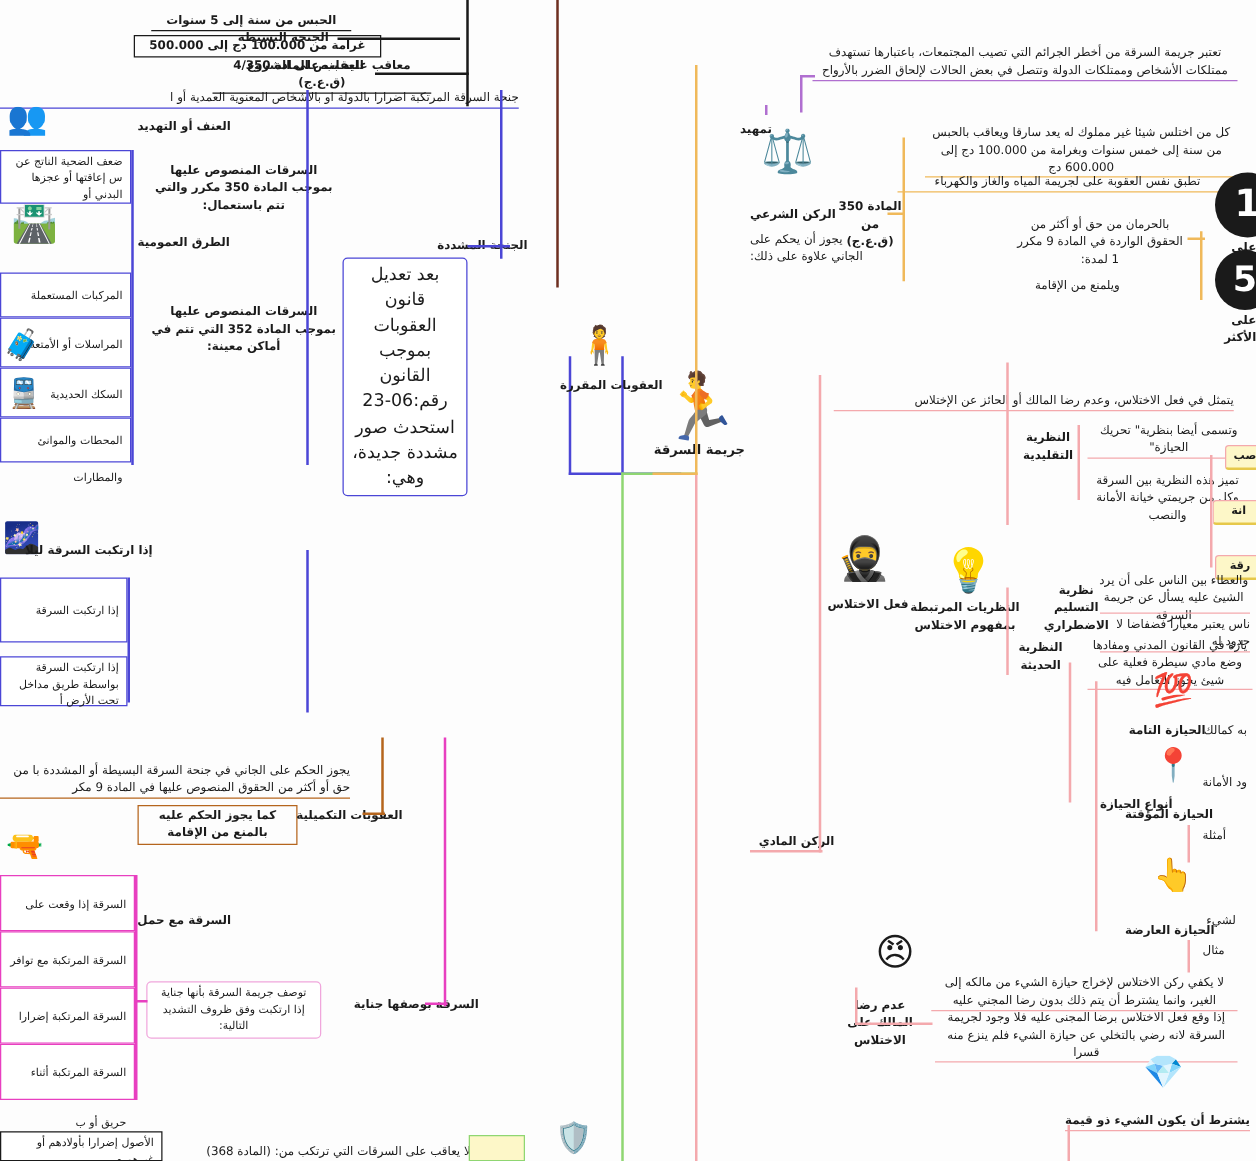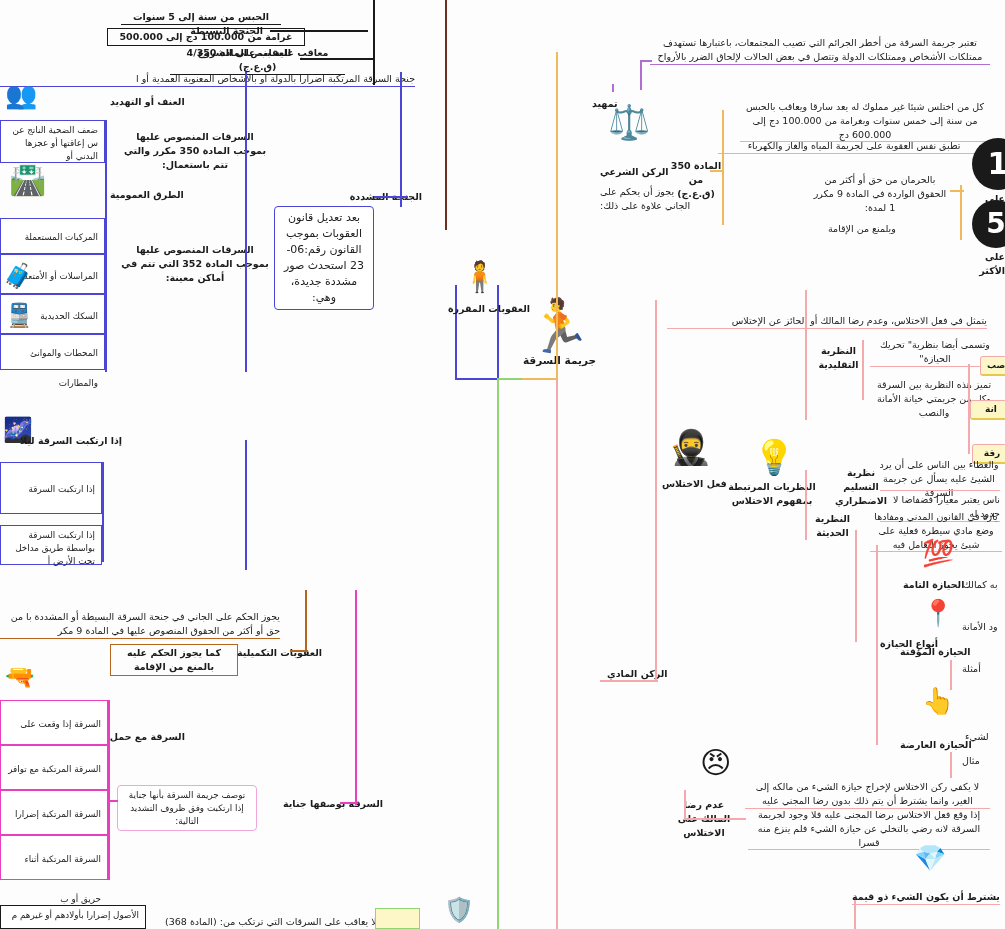--- a/index.html
+++ b/index.html
@@ -72,21 +72,21 @@
   <div class="plain bold" style="right:700px;top:28px;width:190px;text-align:center;border:1.4px solid #1a1a1a;padding:1px 3px;">غرامة من 100.000 دج إلى 500.000</div>
   <div class="plain bold" style="right:742px;top:24px;">الجنحة البسيطة</div>
 
   <div class="ln hl" style="left:270px;top:30px;width:98px;background:#1a1a1a;"></div>
 
   <div class="plain bold ul" style="right:660px;top:46px;width:175px;text-align:center;border-color:#1a1a1a;">معاقب عليه بنص المادة 4/350 (ق.ع.ج)</div>
   <div class="plain bold" style="right:714px;top:46px;">العقاب على الشروع</div>
   <div class="ln hl" style="left:300px;top:58px;width:75px;background:#1a1a1a;"></div>
 
   <div class="plain bold" style="right:583px;top:190px;">الجنحة المشددة</div>
-  <div class="bx wrap" style="left:274px;top:206px;width:100px;font-size:11px;border-color:#4b46d6;border-radius:4px;">بعد تعديل قانون العقوبات بموجب القانون رقم:06-23 استحدث صور مشددة جديدة، وهي:</div>
+  <div class="bx wrap" style="left:274px;top:206px;width:100px;font-size:14px;border-color:#4b46d6;border-radius:4px;">بعد تعديل قانون العقوبات بموجب القانون رقم:06-23 استحدث صور مشددة جديدة، وهي:</div>
 
   <div class="plain wrap bold" style="left:120px;top:130px;width:150px;text-align:center;">السرقات المنصوص عليها بموجب المادة 350 مكرر والتي تتم باستعمال:</div>
   <div class="plain" style="left:0px;top:72px;width:415px;text-align:right;border-bottom:1.4px solid #4b46d6;">جنحة السرقة المرتكبة اضرارا بالدولة او بالاشخاص المعنوية العمدية أو ا</div>
 
   <div class="ico" style="left:2px;top:82px;width:40px;">
     <span class="gl" style="font-size:26px">👥</span>
   </div>
   <div class="plain bold" style="left:110px;top:95px;">العنف أو التهديد</div>
 
   <div class="bx wrap" style="left:0px;top:120px;width:105px;height:43px;border-color:#4b46d6;text-align:right;font-size:8.8px;">ضعف الضحية الناتج عن س إعاقتها أو عجزها البدني أو</div>
@@ -146,21 +146,21 @@
   <div class="bx" style="left:0px;top:835px;width:108px;height:45px;border-color:#e83fc0;text-align:right;font-size:8.8px;line-height:40px;">السرقة المرتكبة أثناء حريق أو ب</div>
 
   <div class="bx wrap" style="left:117px;top:785px;width:140px;font-size:8.8px;border-color:#f0a6dc;border-radius:4px;">توصف جريمة السرقة بأنها جناية إذا ارتكبت وفق ظروف التشديد التالية:</div>
   <div class="plain bold" style="left:283px;top:797px;">السرقة بوصفها جناية</div>
 
   <div class="ln vl" style="left:108px;top:700px;height:180px;background:#e83fc0;"></div>
   <div class="ln hl" style="left:108px;top:800px;width:10px;background:#e83fc0;"></div>
   <div class="ln vl" style="left:355px;top:590px;height:215px;background:#e83fc0;"></div>
   <div class="ln hl" style="left:340px;top:802px;width:18px;background:#e83fc0;"></div>
 
-  <div class="bx" style="left:0px;top:905px;width:146px;height:24px;border-color:#1a1a1a;text-align:right;font-size:8.8px;">الأصول إضرارا بأولادهم أو غيرهم م</div>
+  <div class="bx" style="left:0px;top:905px;width:130px;height:24px;border-color:#1a1a1a;text-align:right;font-size:8.8px;">الأصول إضرارا بأولادهم أو غيرهم م</div>
   <div class="plain" style="left:165px;top:915px;">لا يعاقب على السرقات التي ترتكب من: (المادة 368)</div>
   <div class="bx" style="left:375px;top:908px;width:45px;height:21px;border-color:#8fd672;background:#fdf7c8;"></div>
   <div class="ico" style="left:442px;top:898px;width:34px;">
     <span class="gl" style="font-size:24px">🛡️</span>
   </div>
 
   <div class="plain wrap" style="left:650px;top:36px;width:340px;text-align:center;border-bottom:1.5px solid #b06fd0;">تعتبر جريمة السرقة من أخطر الجرائم التي تصيب المجتمعات، باعتبارها تستهدف ممتلكات الأشخاص وممتلكات الدولة وتتصل في بعض الحالات لإلحاق الضرر بالأرواح</div>
   <div class="plain bold" style="left:592px;top:74px;margin-top:23px;">تمهيد</div>
   <div class="ln vl" style="left:640px;top:60px;height:30px;background:#b06fd0;"></div>
   <div class="ln hl" style="left:640px;top:60px;width:12px;background:#b06fd0;"></div>

